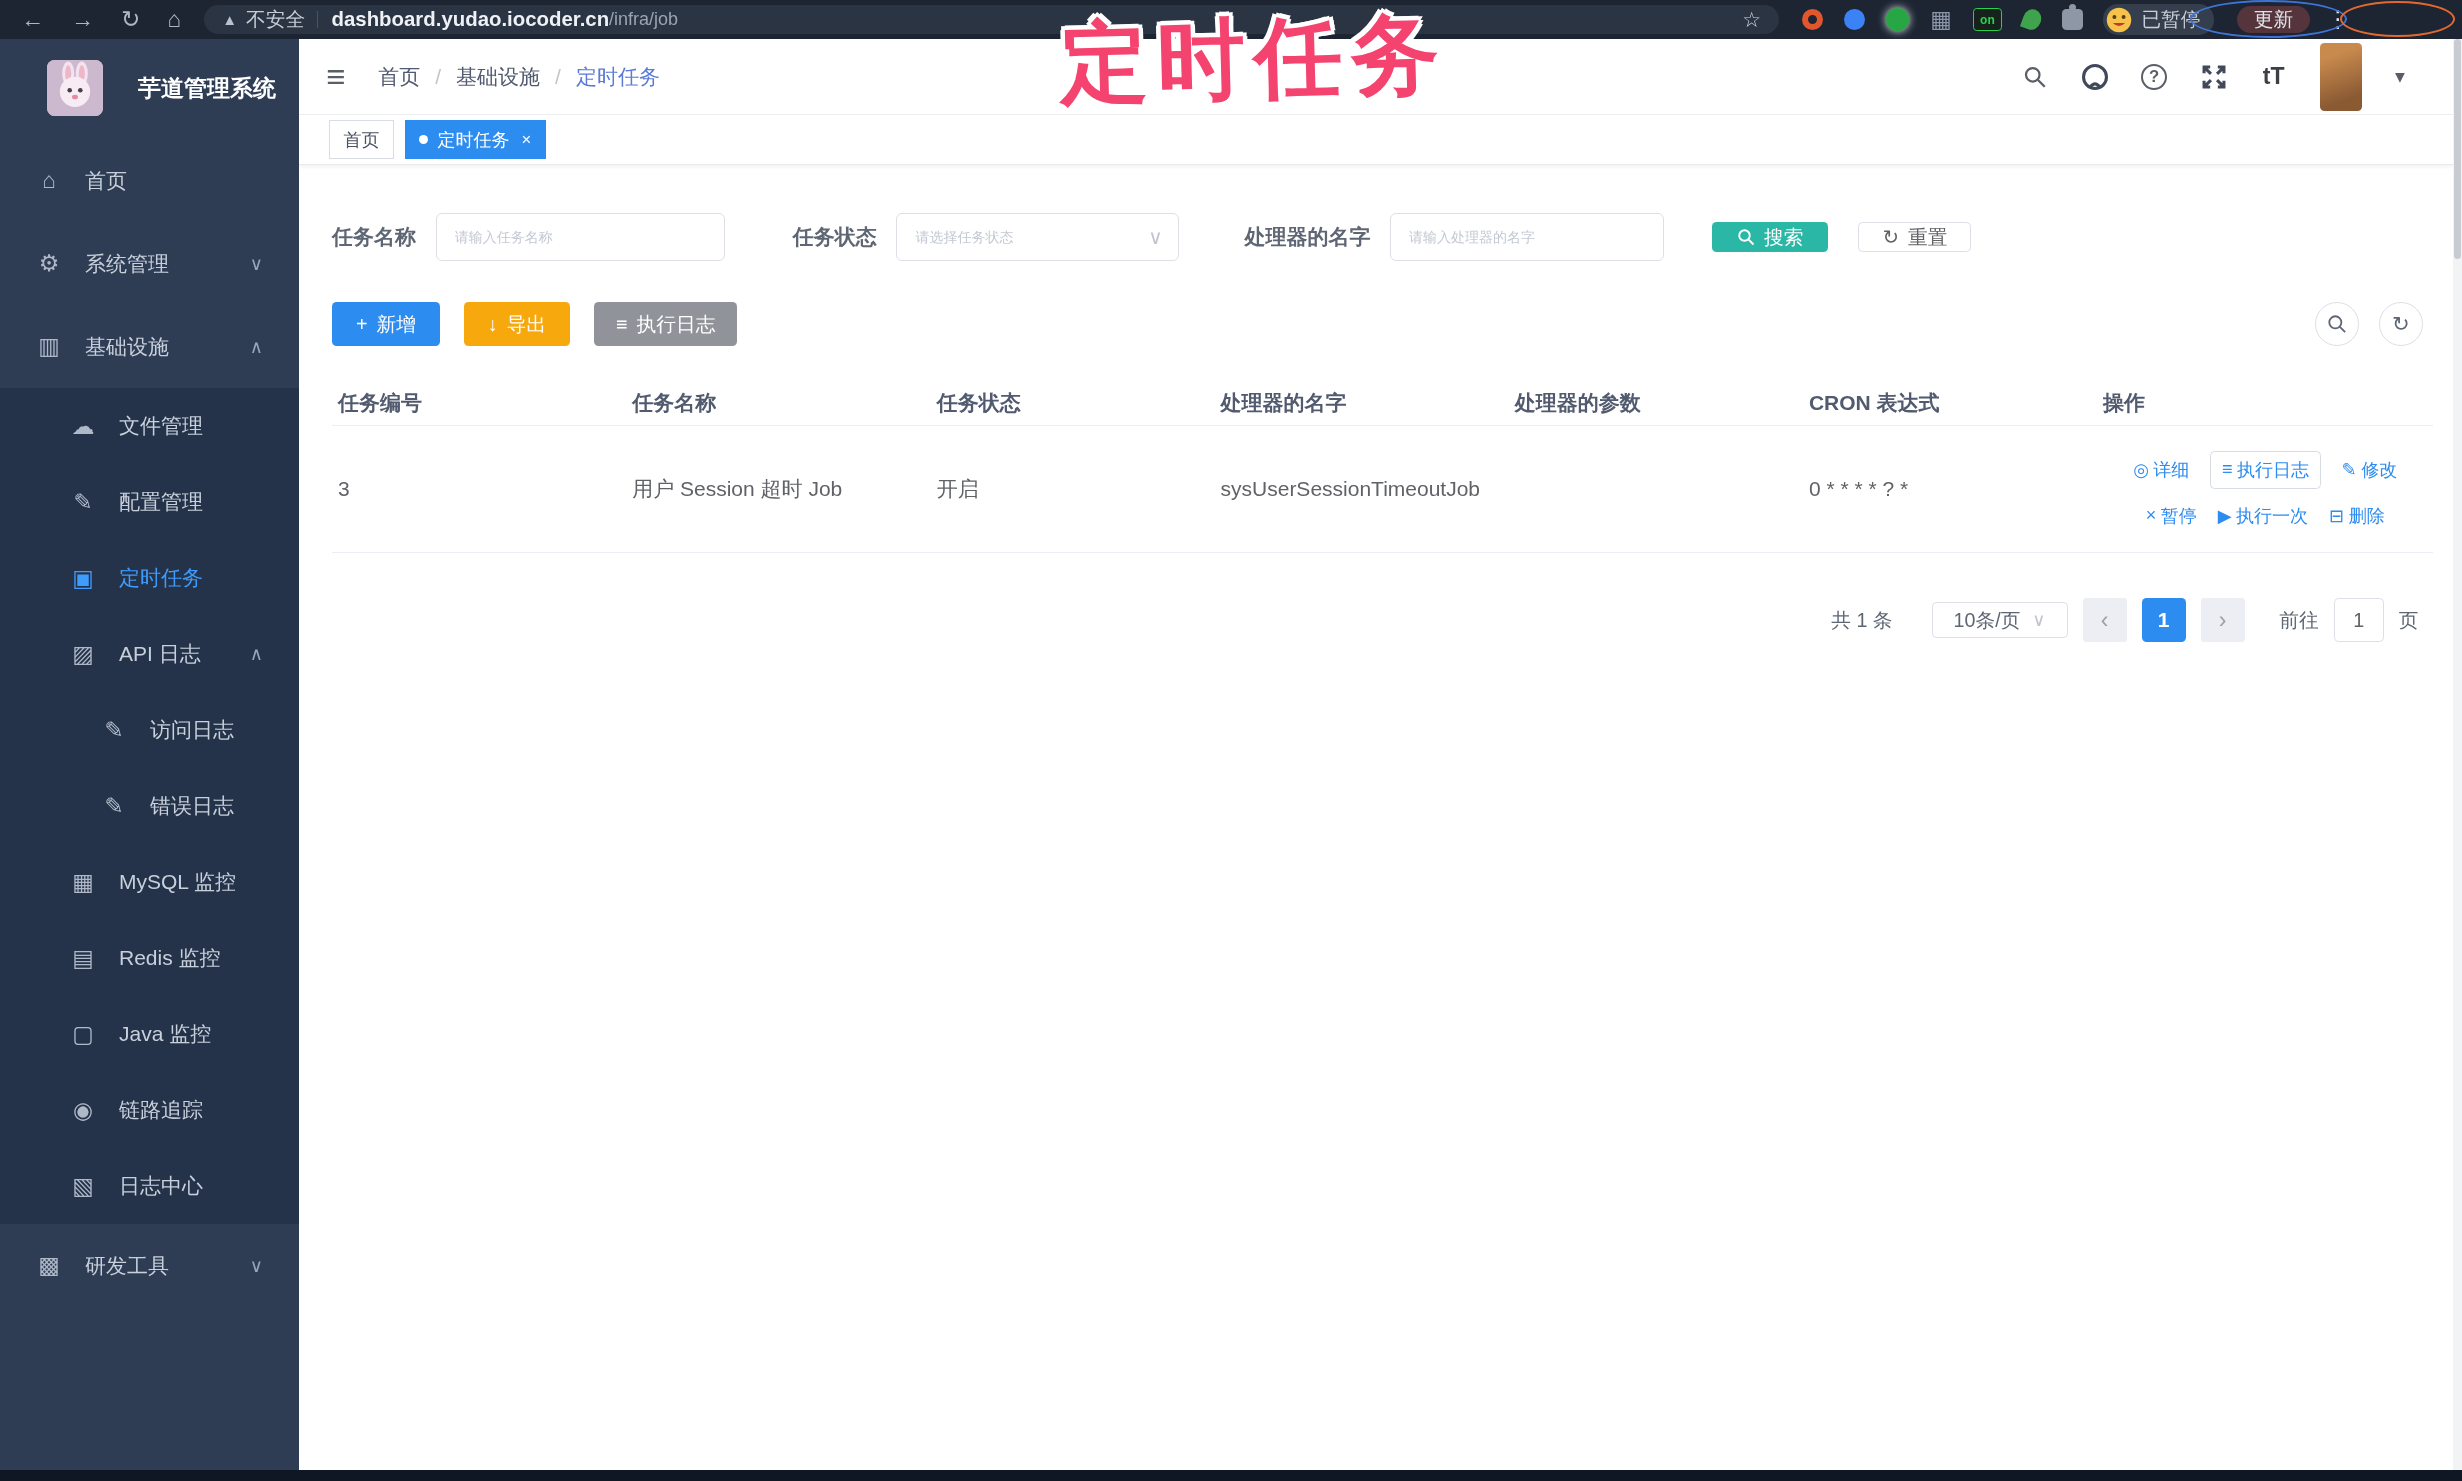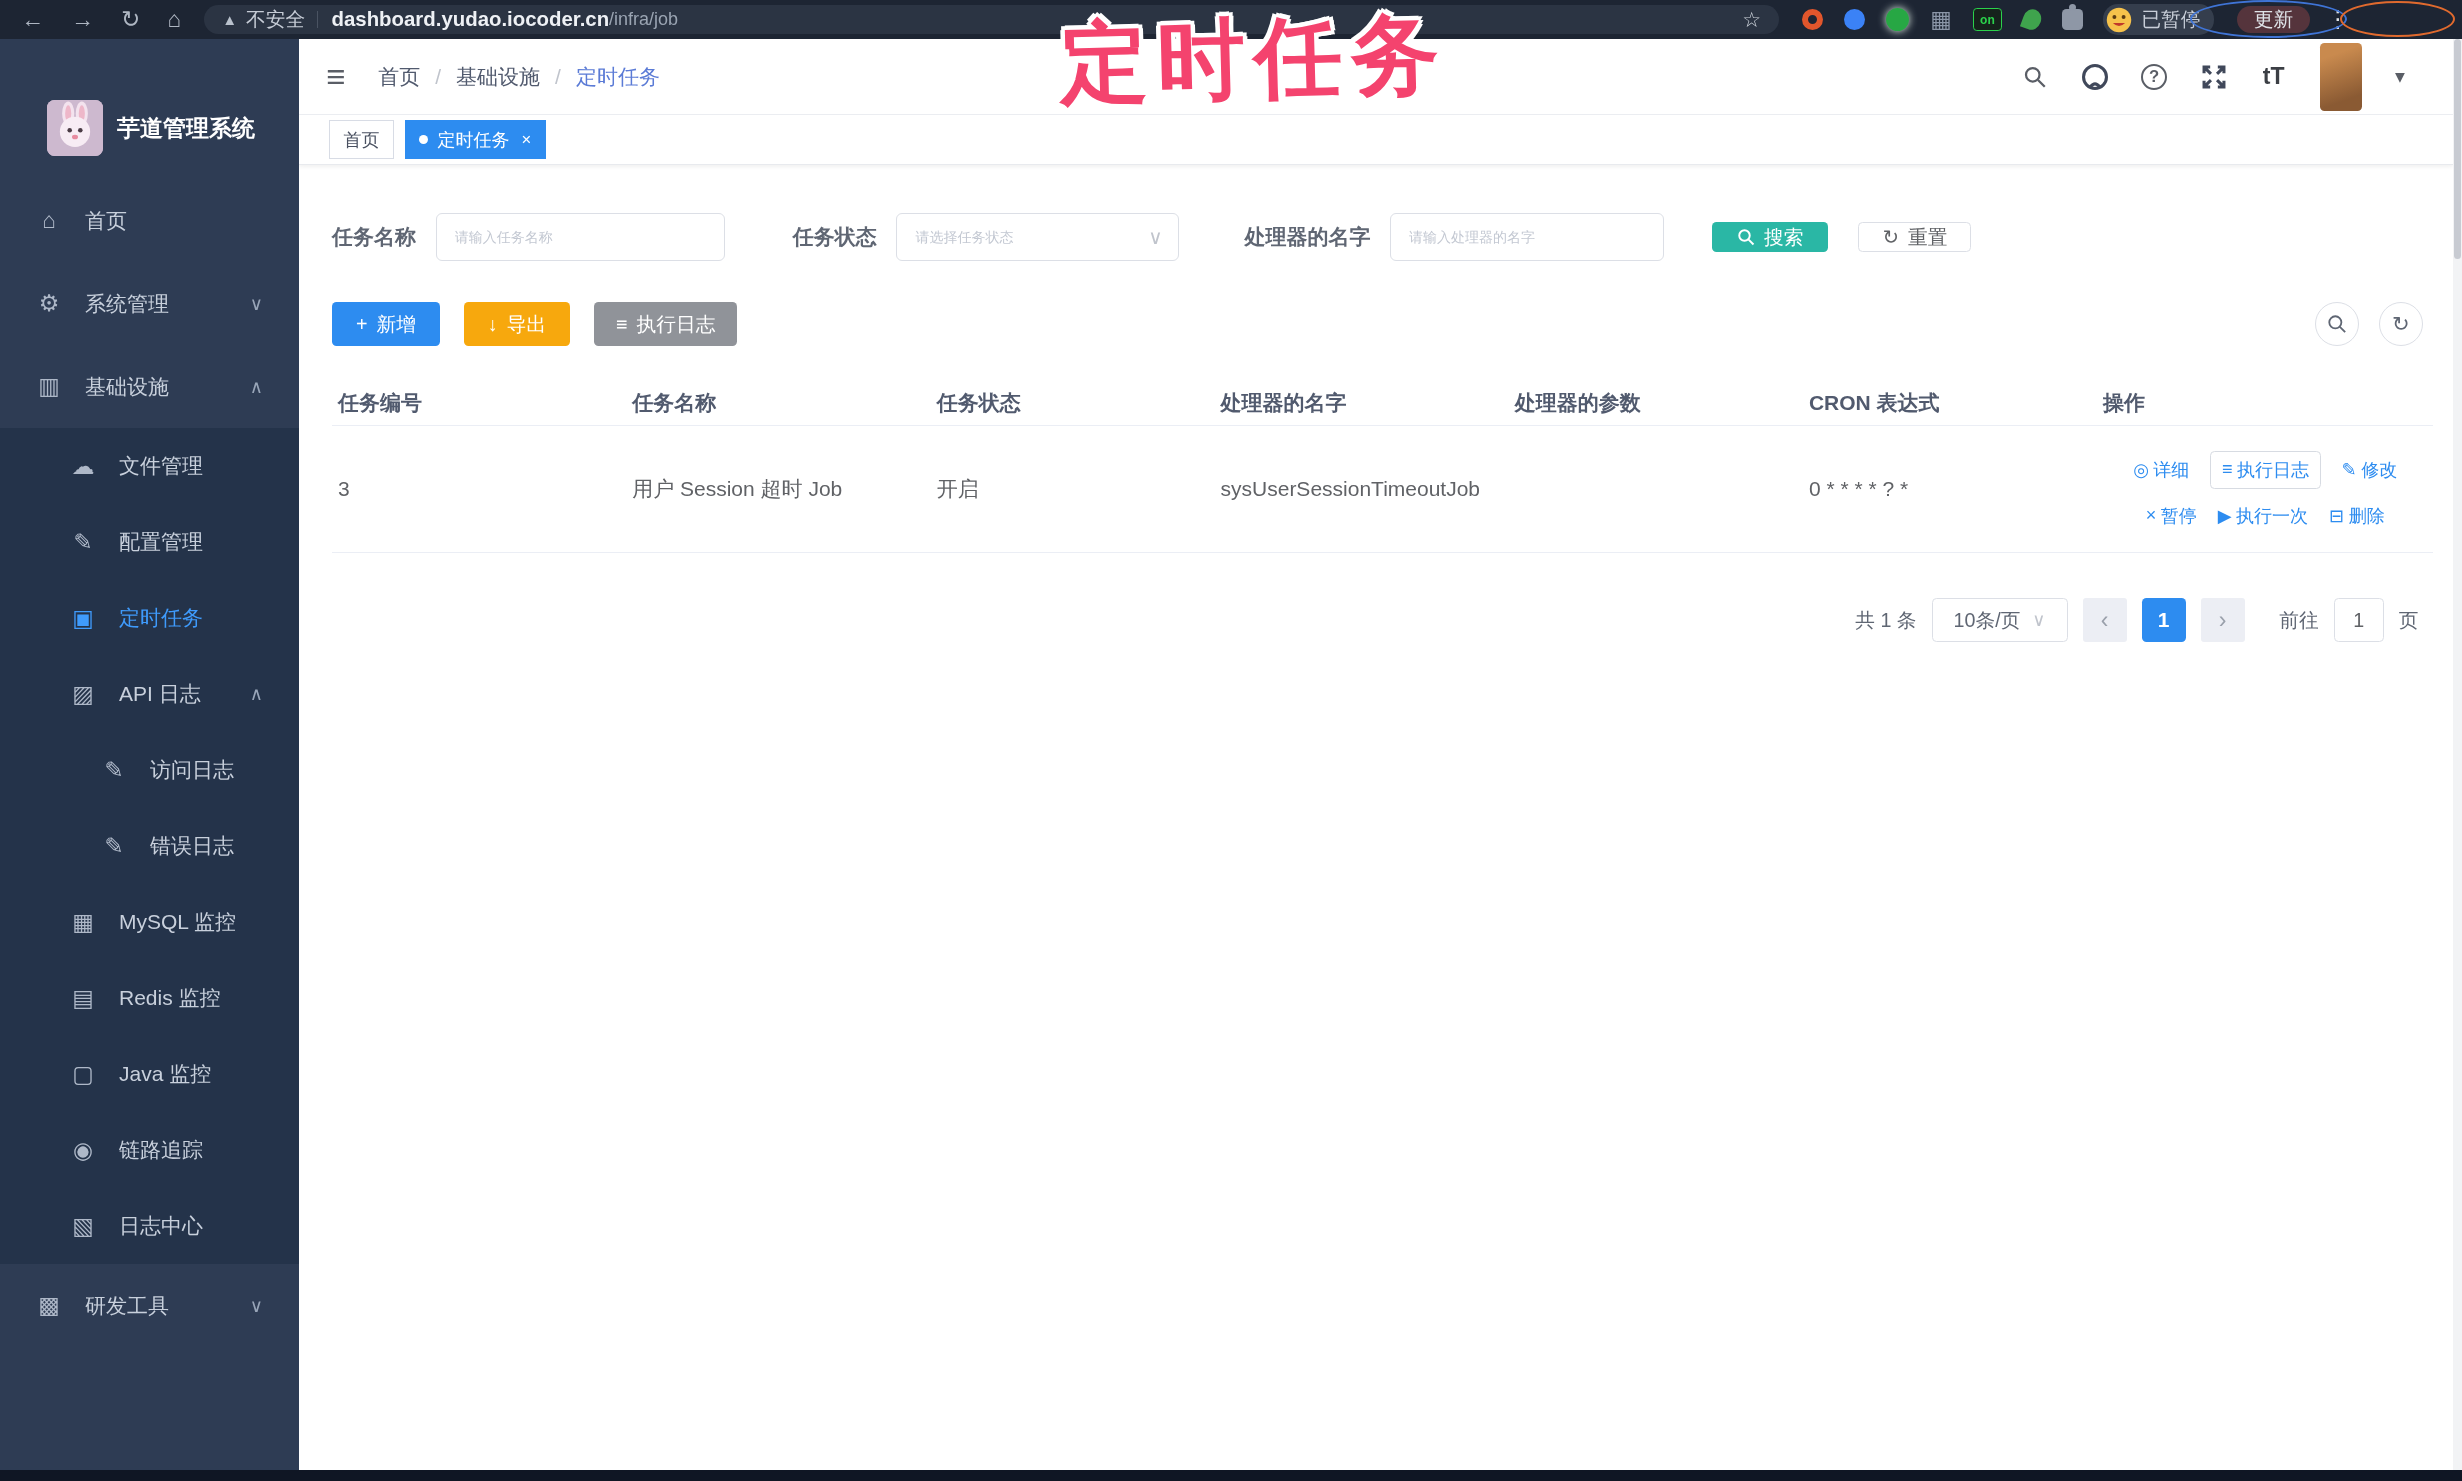--- a/index.html
+++ b/index.html
@@ -39,21 +39,21 @@
   .ellipse-blue { left:2190px; top:0; width:157px; height:38px; border:2.3px solid #3f74d6; }
   .ellipse-orange { left:2340px; top:0.8px; width:115px; height:36px; border:2.3px solid #e06a2e; }
 
   
   .annotation-title { position:absolute; left:1060px; top:0px; z-index:60; font-size:88px; font-weight:800;
     color:#f4436e; letter-spacing:9px; transform:rotate(-1.5deg);
     text-shadow:-3.8px -3.8px 0 #fff,3.8px -3.8px 0 #fff,-3.8px 3.8px 0 #fff,3.8px 3.8px 0 #fff,0 -4.5px 0 #fff,0 4.5px 0 #fff,-4.5px 0 0 #fff,4.5px 0 0 #fff; }
 
   
   .sidebar { position:absolute; left:0; top:39px; width:299px; height:1432px; background:#2e3c54; z-index:2; }
-  .logo-row { display:flex; align-items:center; gap:14px; padding:21px 0 23px 47px;margin-top:40px; }
+  .logo-row { display:flex; align-items:center; gap:35px; padding:21px 0 23px 47px; }
   .logo-img { width:56px; height:56px; border-radius:7.6px; background:#cdb9cf; overflow:hidden; flex:none; }
   .logo-title { color:#ffffff; font-size:23px; font-weight:bold; }
   .mi { display:flex; align-items:center; height:83px; padding-left:36px; color:#c8d0dc; font-size:21px; cursor:pointer; position:relative; }
   .mi-icon { width:26px; font-size:23px; color:#aeb8c8; margin-right:23px; text-align:center; }
   .submenu { background:#24334a; }
   .submenu .mi { height:76px; padding-left:70px; }
   .submenu .mi.lvl3 { padding-left:101px; }
   .mi.active, .mi.active .mi-icon { color:#3f9bfc; }
   .mi-chevron { position:absolute; right:36px; font-size:18px; color:#98a5b8; }
 
@@ -110,22 +110,22 @@
   .g-cell { font-size:21px; color:#606266; padding:7.6px 6px; }
   .c1{width:14%;} .c2{width:14.5%;} .c3{width:13.5%;} .c4{width:14%;} .c5{width:14%;} .c6{width:14%;} .c7{width:16%;}
   .handler-wrap { display:inline-block; max-width:271px; word-break:break-all; line-height:1.7; }
   .ops { display:flex; flex-direction:column; gap:15px; align-items:center; }
   .ops-line { display:flex; align-items:center; gap:21px; }
   .op-link { color:#2d8cf0; font-size:18px; cursor:pointer; display:inline-flex; align-items:center; gap:4.5px; white-space:nowrap; }
   .op-boxed { border:1.5px solid #d7dbe2; border-radius:4.5px; padding:6px 10.6px; }
 
   .pagination { display:flex; align-items:center; justify-content:flex-end; gap:15px; margin-top:45px; padding-right:15px;
     font-size:19.7px; color:#5f6673; }
-  .pg-size { width:136px; height:44px; border:0.8px solid #dcdfe6; border-radius:4.5px; display:flex; align-items:center;
-    justify-content:center; gap:12px; cursor:pointer; }
+  .pg-size { width:136px; height:36px; border:0.8px solid #dcdfe6; border-radius:4.5px; display:flex; align-items:center;
+    justify-content:center; gap:12px; cursor:pointer;margin-left:24px; }
   .pg-size .sel-caret2 { color:#c0c4cc; font-size:18px; }
   .pg-btn { width:44px; height:44px; border-radius:3px; background:#eceef4; color:#9aa0ab; font-size:23px;
     display:flex; align-items:center; justify-content:center; cursor:pointer; margin:0 0; }
   .pg-page { width:44px; height:44px; border-radius:4.5px; background:#2d8cf0; color:#fff; font-size:21px; font-weight:bold;
     display:flex; align-items:center; justify-content:center; cursor:pointer; }
   .pg-goto-input { width:50px; height:44px; border:0.8px solid #dcdfe6; border-radius:4.5px; text-align:center; font-size:19.7px;
     color:#606266; outline:none; font-family:"Liberation Sans","DejaVu Sans",sans-serif; }
 
   .page-scrollbar { position:absolute; right:0; top:39px; width:9px; height:1432px; background:#f2f3f5; z-index:3; }
   .page-scroll-thumb { position:absolute; top:0; left:0.8px; width:7.6px; height:220px; border-radius:3.8px; background:#c8cbd2; }

